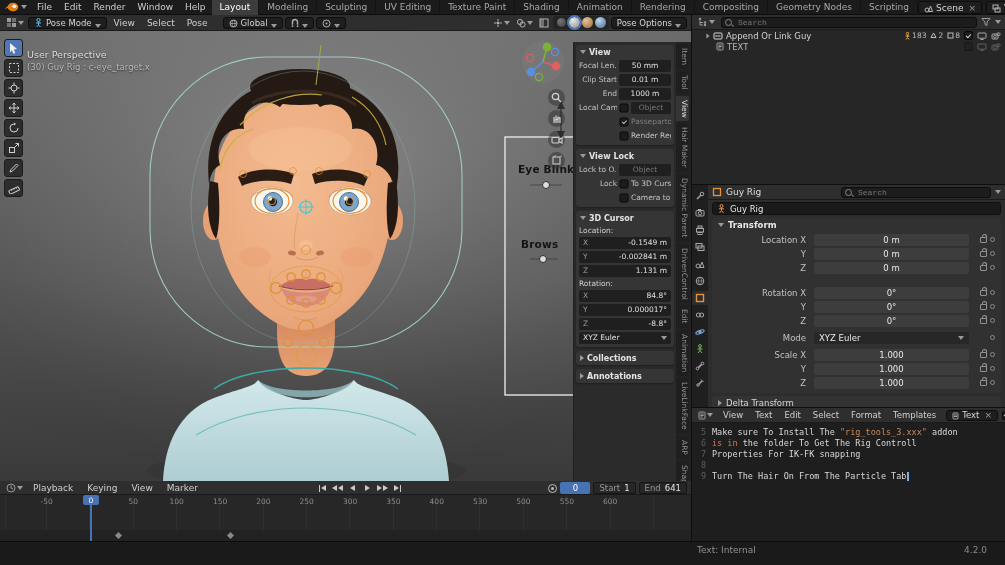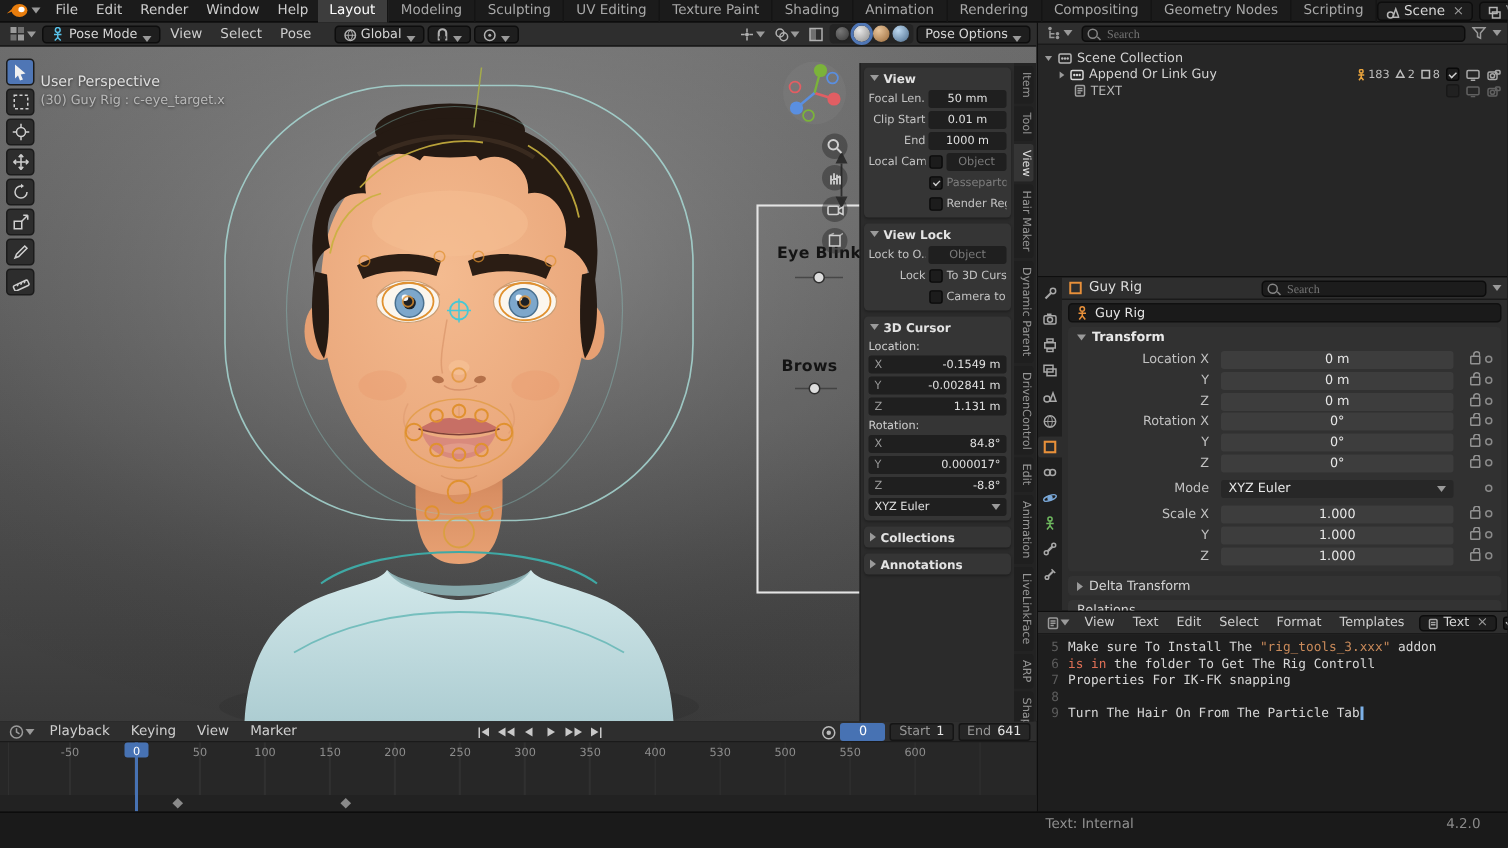--- a/index.html
+++ b/index.html
@@ -59,21 +59,21 @@
 .np-dd{flex:1;background:#1f1f1f;border-radius:2px;height:12px;display:flex;align-items:center;justify-content:space-between;padding:0 4px;color:#e0e0e0}
 .np-sub{padding:0 3px 0 3px;color:#cfcfcf;height:11px;display:flex;align-items:center}
 .np-cb{transform:scale(.9)}
 #side-tabs{position:absolute;left:676px;top:27px;width:15px;height:439px;background:#232323;padding-top:2px;z-index:18}
 .stab{writing-mode:vertical-rl;background:#1f1f1f;color:#969696;font-size:7.5px;padding:4px 0;border-radius:0 2px 2px 0;margin:0 0 2px 0;width:13px;text-align:center;display:block}
 .stab.active{background:#353535;color:#e0e0e0}
 
 #outliner{left:692px;top:15px;width:313px;height:169px;background:#262626}
 .ed-head{height:15px;background:#2e2e2e;display:flex;align-items:center;gap:4px;padding:0 4px;border-bottom:1px solid #1a1a1a}
 .search{position:relative;flex:1;display:flex;align-items:center}
-.search input{width:100%;height:11px;background:#1c1c1c;border:1px solid #0c0c0c;border-radius:3px;color:#bdbdbd;font-size:8px;padding:0 14px 0 16px;outline:none;font-family:Liberation Serif, serif}
+.search input{width:100%;height:11px;background:#1c1c1c;border:1px solid #0c0c0c;border-radius:3px;color:#bdbdbd;font-size:8px;padding:0 14px 0 16px;outline:none;font-family:Liberation Mono, monospace}
 .search .mag{position:absolute;left:3px;top:1px}
 .ol-row{display:flex;align-items:center;height:11px;gap:3px;padding:0 4px;color:#d2d2d2;font-size:8.5px}
 .ol-row .name{white-space:nowrap;overflow:hidden}
 .ol-right{margin-left:auto;display:flex;align-items:center;gap:4px}
 .cnt{display:inline-flex;align-items:center;gap:1px;color:#bdbdbd;font-size:7.5px}
 
 #properties{left:692px;top:185px;width:313px;height:222px;background:#2d2d2d;display:flex}
 #ptabs{width:16px;background:#1f1f1f;padding-top:4px;display:flex;flex-direction:column;align-items:center;gap:3px;flex:none}
 .ptab{width:16px;height:14px;display:flex;align-items:center;justify-content:center;border-radius:2px 0 0 2px}
 .ptab.active{background:#2d2d2d}
@@ -656,30 +656,20 @@
       </span>
       <span class="search">
           <span class="mag"></span>
           <input placeholder="Search" style="">
         </span>
       <svg class="ic" width="10" height="10" viewBox="0 0 10 10">
           <path d="M1,1.5 H9 L6,5 V8.5 L4,7.5 V5 Z" fill="none" stroke="#9a9a9a"></path>
         </svg>
       <span class="td"></span>
     </div>
-    <div class="ol-row" style="margin-top:3px">
-      <span class="td" style="transform:scale(.8)"></span>
-      <svg class="ic" width="10" height="9" viewBox="0 0 10 9">
-          <rect x="1" y="2" width="8" height="6" rx="1" fill="none" stroke="#b8b8b8"></rect>
-          <circle cx="3.2" cy="5" r=".8" fill="#b8b8b8"></circle>
-          <circle cx="5" cy="5" r=".8" fill="#b8b8b8"></circle>
-          <circle cx="6.8" cy="5" r=".8" fill="#b8b8b8"></circle>
-        </svg>
-      <span class="name">Scene Collection</span>
-    </div>
     <div class="ol-row" style="padding-left:14px">
       <span class="tr" style="transform:scale(.8)"></span>
       <svg class="ic" width="10" height="9" viewBox="0 0 10 9">
           <rect x="1" y="2" width="8" height="6" rx="1" fill="none" stroke="#d8d8d8"></rect>
           <circle cx="3.2" cy="5" r=".8" fill="#d8d8d8"></circle>
           <circle cx="5" cy="5" r=".8" fill="#d8d8d8"></circle>
           <circle cx="6.8" cy="5" r=".8" fill="#d8d8d8"></circle>
         </svg>
       <span class="name">Append Or Link Guy</span>
       <span class="ol-right">
@@ -856,21 +846,21 @@
             </span>
           </div>
         <div class="pr-row">
             <span class="pr-lab">Z</span>
             <span class="pr-field">0 m</span>
             <span class="pr-icons">
               <span class="pr-lock"></span>
               <span class="pr-dot"></span>
             </span>
           </div>
-        <div class="pr-row" style="margin-top:0">
+        <div class="pr-row" style="margin-top:12px">
             <span class="pr-lab">Rotation X</span>
             <span class="pr-field">0°</span>
             <span class="pr-icons">
               <span class="pr-lock"></span>
               <span class="pr-dot"></span>
             </span>
           </div>
         <div class="pr-row">
             <span class="pr-lab">Y</span>
             <span class="pr-field">0°</span>

